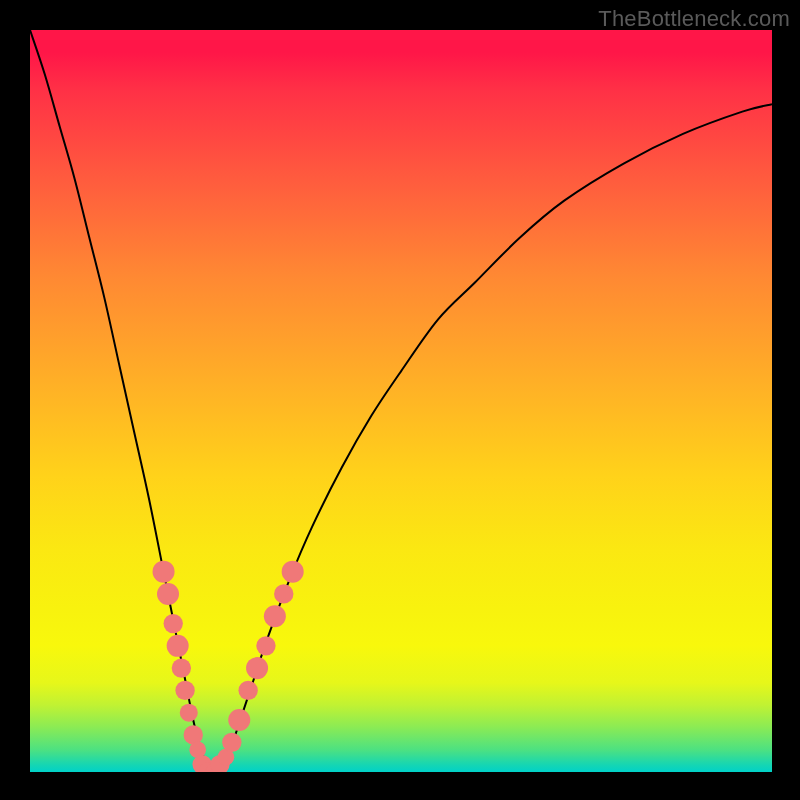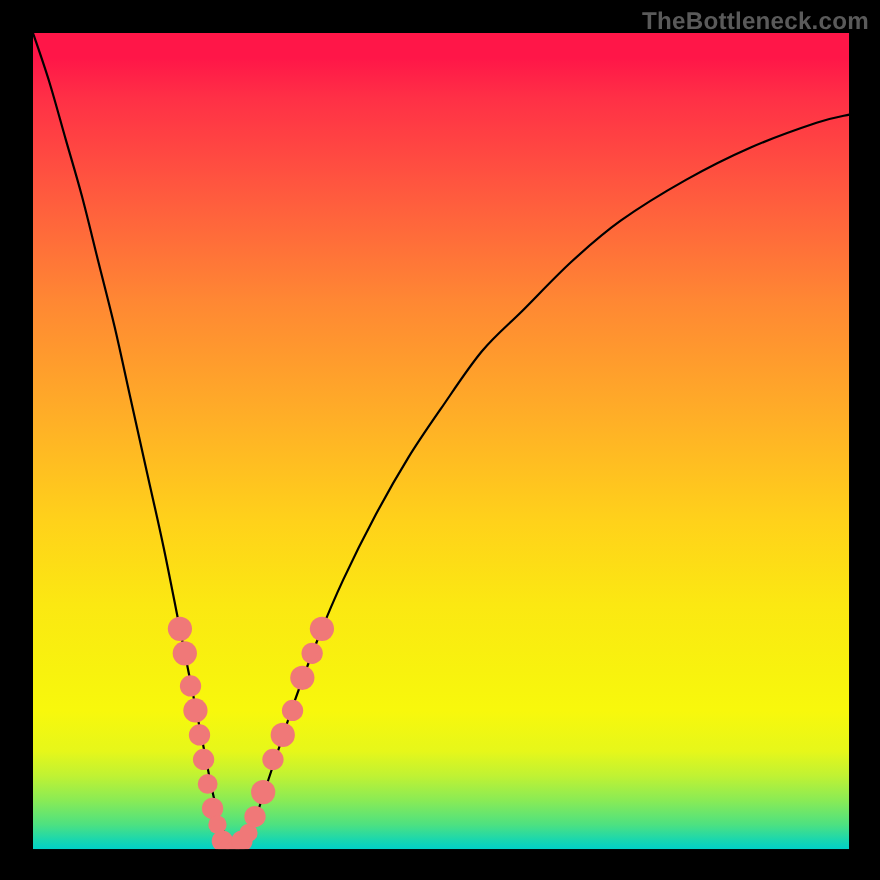--- a/index.html
+++ b/index.html
@@ -50,21 +50,21 @@
       #16d6b2 99%,
       #00d1c8 100%
     );
   }
   .watermark {
     position: absolute;
     top: 6px;
     right: 10px;
     color: #5a5a5a;
     font-size: 22px;
-    font-weight: 700;
+    font-weight: 400;
     letter-spacing: 0.2px;
     user-select: none;
   }
   svg.curve {
     position: absolute;
     left: 0; top: 0;
     width: 742px;
     height: 742px;
   }
 </style>

